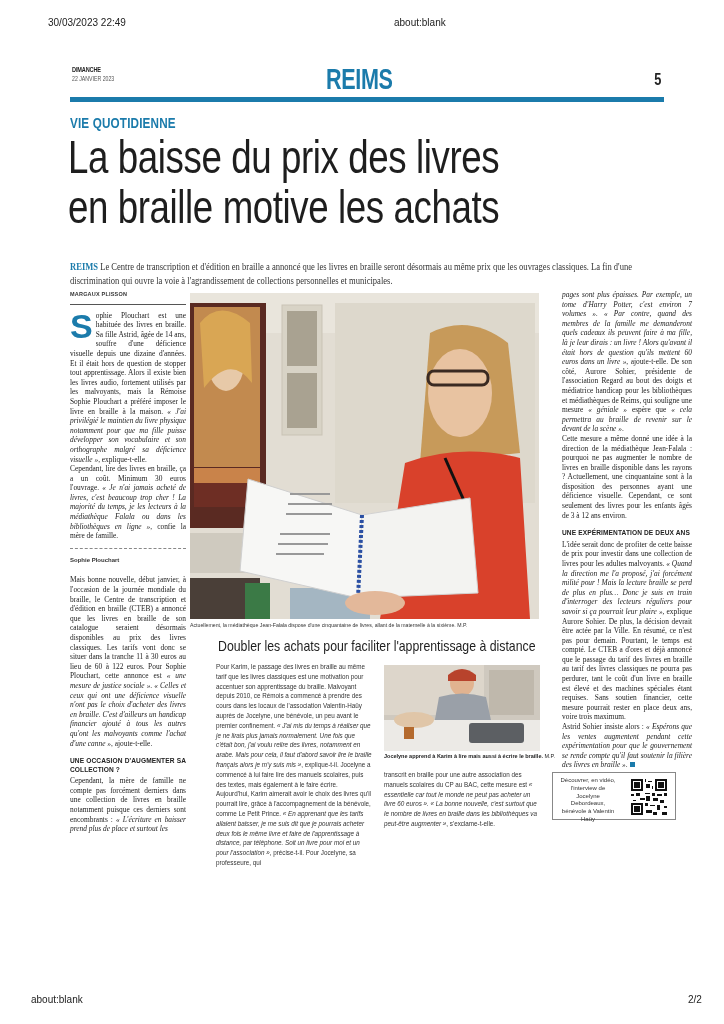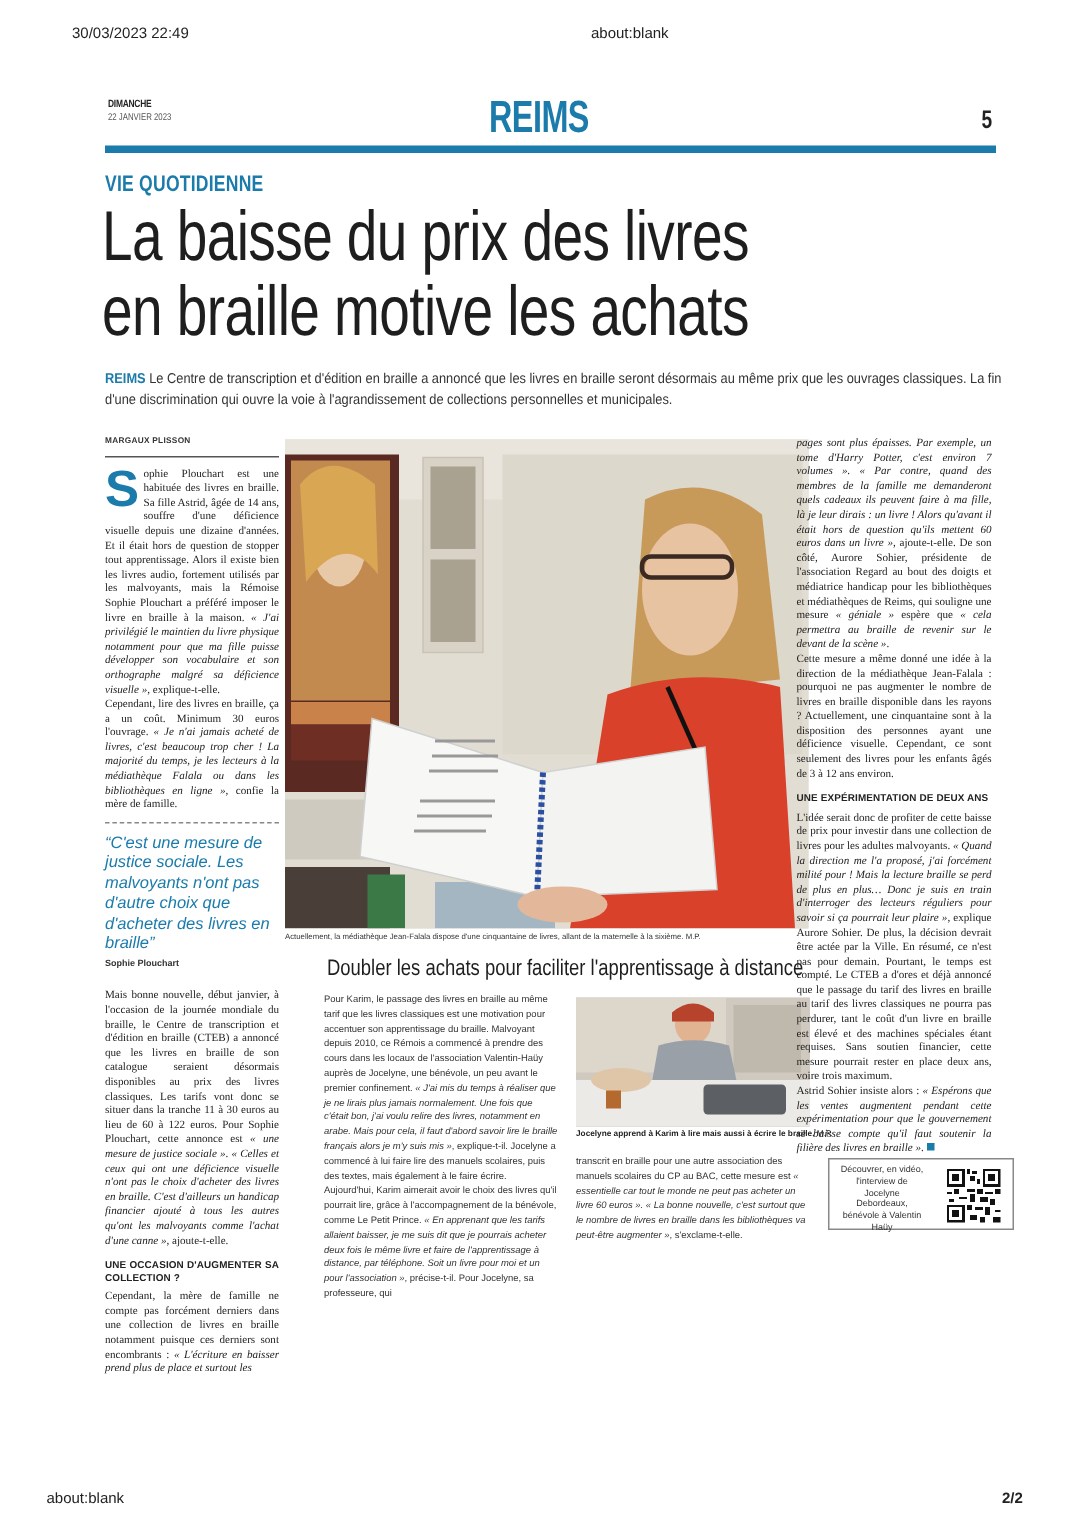--- a/index.html
+++ b/index.html
@@ -4,34 +4,34 @@
 <style>
   * { box-sizing: border-box; margin: 0; padding: 0; }
   html, body { width: 724px; height: 1024px; background: #ffffff; overflow: hidden; }
   body { position: relative; font-family: "Liberation Serif", serif; color: #222; }
 
   .browser-hdr { position: absolute; top: 17px; left: 0; width: 724px; font-family: "Liberation Sans", sans-serif; font-size: 10px; color: #222; }
   .browser-hdr .ts { position: absolute; left: 48px; }
   .browser-hdr .url { position: absolute; left: 394px; }
   .browser-ftr { position: absolute; top: 994px; left: 0; width: 724px; font-family: "Liberation Sans", sans-serif; font-size: 10px; color: #222; }
   .browser-ftr .url { position: absolute; left: 31px; }
-  .browser-ftr .pg { position: absolute; left: 668px; font-weight: bold; }
+  .browser-ftr .pg { position: absolute; left: 688px; }
 
   .masthead { position: absolute; top: 62px; left: 70px; width: 594px; height: 40px; }
   .mh-day { position: absolute; left: 2px; top: 4px; font-family: "Liberation Sans", sans-serif; font-weight: bold; font-size: 7px; letter-spacing: -0.2px; transform: scaleX(0.8); transform-origin: left; color: #222; }
   .mh-date { position: absolute; left: 2px; top: 13px; font-family: "Liberation Sans", sans-serif; font-size: 6.5px; color: #555; transform: scaleX(0.8); transform-origin: left; }
   .mh-city { position: absolute; left: 256px; top: 0px; font-family: "Liberation Sans", sans-serif; font-weight: bold; font-size: 30px; color: #1b7bab; transform: scaleX(0.72); transform-origin: left top; letter-spacing: -0.5px; }
   .mh-page { position: absolute; right: 3px; top: 8px; font-family: "Liberation Sans", sans-serif; font-weight: bold; font-size: 17px; color: #222; transform: scaleX(0.75); transform-origin: right; }
   .mh-rule { position: absolute; left: 0; top: 35px; width: 594px; height: 5px; background: #1b7bab; }
 
   .section { position: absolute; top: 114px; left: 70px; font-family: "Liberation Sans", sans-serif; font-weight: bold; font-size: 15px; color: #1b7bab; transform: scaleX(0.78); transform-origin: left; letter-spacing: 0.2px; }
 
   .headline { position: absolute; top: 132px; left: 68px; width: 600px; font-family: "Liberation Sans", sans-serif; font-weight: normal; font-size: 47px; line-height: 50px; color: #1e1e1e; transform: scaleX(0.78); transform-origin: left top; letter-spacing: -0.5px; white-space: nowrap; }
 
-  .chapo { position: absolute; top: 246px; left: 70px; width: 600px; font-family: Liberation Sans, sans-serif; font-size: 9.5px; line-height: 14px; color: #333; }
+  .chapo { position: absolute; top: 260px; left: 70px; width: 600px; font-family: Liberation Serif, serif; font-size: 9.5px; line-height: 14px; color: #333; }
   .chapo .lead { font-weight: bold; color: #1b7bab; }
   .chapo-inner { transform: scaleX(0.9); transform-origin: left top; width: 666px; }
 
   .col { position: absolute; font-size: 7.4px; line-height: 9.6px; color: #222; text-align: justify; hyphens: auto; }
   .col i, .col em { font-style: italic; }
   .col1 { left: 70px; top: 290px; width: 116px; }
   .byline { font-family: "Liberation Sans", sans-serif; font-weight: bold; font-size: 5.5px; color: #333; letter-spacing: 0.2px; padding-bottom: 4px; border-bottom: 1px solid #555; margin-bottom: 6px; }
   .dropcap { float: left; font-family: "Liberation Sans", sans-serif; font-weight: bold; color: #1b7bab; font-size: 34px; line-height: 28px; margin: 1px 3px 0 0; }
   .pull-divider { border-top: 1px dashed #888; margin: 7px 0 7px 0; }
   .pull-quote { font-family: "Liberation Sans", sans-serif; font-style: italic; font-size: 11px; line-height: 13.5px; color: #1b7bab; text-align: left; }
@@ -42,21 +42,21 @@
   .photo-main { position: absolute; top: 293px; left: 190px; width: 349px; height: 326px; overflow: hidden; background: #d8d2c8; }
   .photo-caption { position: absolute; top: 622px; left: 190px; width: 350px; font-family: "Liberation Sans", sans-serif; font-size: 5.2px; color: #333; white-space: nowrap; }
 
   .sub-headline { position: absolute; top: 637px; left: 218px; font-family: "Liberation Sans", sans-serif; font-size: 15px; color: #1e1e1e; transform: scaleX(0.82); transform-origin: left top; white-space: nowrap; }
 
   .col-mid1 { left: 216px; top: 662px; width: 156px; font-family: "Liberation Sans", sans-serif; font-size: 6.3px; line-height: 9.8px; text-align: left; color: #333; }
   .col-mid2 { left: 384px; top: 770px; width: 156px; font-family: "Liberation Sans", sans-serif; font-size: 6.3px; line-height: 9.8px; text-align: left; color: #333; }
   .photo-small { position: absolute; top: 665px; left: 384px; width: 156px; height: 86px; overflow: hidden; background: #c9c4bb; }
   .photo-small-caption { position: absolute; top: 753px; left: 384px; width: 160px; font-family: "Liberation Sans", sans-serif; font-size: 5.5px; color: #222; white-space: nowrap; }
 
-  .col4 { left: 531px; top: 290px; width: 130px; }
+  .col4 { left: 562px; top: 290px; width: 130px; }
   .qr-box { position: absolute; top: 772px; left: 552px; width: 124px; height: 48px; border: 1px solid #888; background: #fff; }
   .qr-text { position: absolute; left: 6px; top: 4px; width: 58px; font-family: "Liberation Sans", sans-serif; font-size: 6px; line-height: 7.8px; text-align: center; color: #333; }
   .qr-code { position: absolute; right: 8px; top: 6px; width: 36px; height: 36px; }
   .endmark { display: inline-block; width: 5px; height: 5px; background: #1b7bab; vertical-align: baseline; margin-left: 2px; }
 </style>
 </head>
 <body>
 
 <div class="browser-hdr">
   <span class="ts">30/03/2023 22:49</span>
@@ -82,21 +82,20 @@
   <div class="chapo-inner">
     <span class="lead">REIMS</span><span> Le Centre de transcription et d'édition en braille a annoncé que les livres en braille seront désormais au même prix que les ouvrages classiques. La fin d'une discrimination qui ouvre la voie à l'agrandissement de collections personnelles et municipales.</span>
   </div>
 </div>
 
 <div class="col col1">
   <div class="byline">MARGAUX PLISSON</div>
   <p><span class="dropcap">S</span><span>ophie Plouchart est une habituée des livres en braille. Sa fille Astrid, âgée de 14 ans, souffre d'une déficience visuelle depuis une dizaine d'années. Et il était hors de question de stopper tout apprentissage. Alors il existe bien les livres audio, fortement utilisés par les malvoyants, mais la Rémoise Sophie Plouchart a préféré imposer le livre en braille à la maison. </span><i>« J'ai privilégié le maintien du livre physique notamment pour que ma fille puisse développer son vocabulaire et son orthographe malgré sa déficience visuelle »</i><span>, explique-t-elle.</span></p>
   <p><span>Cependant, lire des livres en braille, ça a un coût. Minimum 30 euros l'ouvrage. </span><i>« Je n'ai jamais acheté de livres, c'est beaucoup trop cher ! La majorité du temps, je les lecteurs à la médiathèque Falala ou dans les bibliothèques en ligne »</i><span>, confie la mère de famille.</span></p>
   <div class="pull-divider"></div>
-  <div class="pull-quote">“C'est une mesure de justice sociale. Les malvoyants n'ont pas d'autre choix que d'acheter des livres en braille”</div>
   <div class="pull-author">Sophie Plouchart</div>
   <p><span>Mais bonne nouvelle, début janvier, à l'occasion de la journée mondiale du braille, le Centre de transcription et d'édition en braille (CTEB) a annoncé que les livres en braille de son catalogue seraient désormais disponibles au prix des livres classiques. Les tarifs vont donc se situer dans la tranche 11 à 30 euros au lieu de 60 à 122 euros. Pour Sophie Plouchart, cette annonce est </span><i>« une mesure de justice sociale »</i><span>. </span><i>« Celles et ceux qui ont une déficience visuelle n'ont pas le choix d'acheter des livres en braille. C'est d'ailleurs un handicap financier ajouté à tous les autres qu'ont les malvoyants comme l'achat d'une canne »</i><span>, ajoute-t-elle.</span></p>
   <div class="subhead">UNE OCCASION D'AUGMENTER SA COLLECTION ?</div>
   <p><span>Cependant, la mère de famille ne compte pas forcément derniers dans une collection de livres en braille notamment puisque ces derniers sont encombrants : </span><i>« L'écriture en baisser prend plus de place et surtout les</i></p>
 </div>
 
 <div class="photo-main">
   <svg width="349" height="326" viewBox="0 0 349 326">
     <rect width="349" height="326" fill="#e2ddd3"></rect>
     <rect x="0" y="0" width="349" height="40" fill="#e9e5dc"></rect>
@@ -159,21 +158,21 @@
 
 <div class="col col-mid2">
   <p><span>transcrit en braille pour une autre association des manuels scolaires du CP au BAC, cette mesure est </span><i>« essentielle car tout le monde ne peut pas acheter un livre 60 euros ». « La bonne nouvelle, c'est surtout que le nombre de livres en braille dans les bibliothèques va peut-être augmenter »</i><span>, s'exclame-t-elle.</span></p>
 </div>
 
 <div class="col col4">
   <p><i>pages sont plus épaisses. Par exemple, un tome d'Harry Potter, c'est environ 7 volumes ». « Par contre, quand des membres de la famille me demanderont quels cadeaux ils peuvent faire à ma fille, là je leur dirais : un livre ! Alors qu'avant il était hors de question qu'ils mettent 60 euros dans un livre »</i><span>, ajoute-t-elle. De son côté, Aurore Sohier, présidente de l'association Regard au bout des doigts et médiatrice handicap pour les bibliothèques et médiathèques de Reims, qui souligne une mesure </span><i>« géniale »</i><span> espère que </span><i>« cela permettra au braille de revenir sur le devant de la scène »</i><span>.</span></p>
   <p>Cette mesure a même donné une idée à la direction de la médiathèque Jean-Falala : pourquoi ne pas augmenter le nombre de livres en braille disponible dans les rayons ? Actuellement, une cinquantaine sont à la disposition des personnes ayant une déficience visuelle. Cependant, ce sont seulement des livres pour les enfants âgés de 3 à 12 ans environ.</p>
   <div class="subhead">UNE EXPÉRIMENTATION DE DEUX ANS</div>
   <p><span>L'idée serait donc de profiter de cette baisse de prix pour investir dans une collection de livres pour les adultes malvoyants. </span><i>« Quand la direction me l'a proposé, j'ai forcément milité pour ! Mais la lecture braille se perd de plus en plus… Donc je suis en train d'interroger des lecteurs réguliers pour savoir si ça pourrait leur plaire »</i><span>, explique Aurore Sohier. De plus, la décision devrait être actée par la Ville. En résumé, ce n'est pas pour demain. Pourtant, le temps est compté. Le CTEB a d'ores et déjà annoncé que le passage du tarif des livres en braille au tarif des livres classiques ne pourra pas perdurer, tant le coût d'un livre en braille est élevé et des machines spéciales étant requises. Sans soutien financier, cette mesure pourrait rester en place deux ans, voire trois maximum.</span></p>
-  <p><span>Astrid Sohier insiste alors : </span><i>« Espérons que les ventes augmentent pendant cette expérimentation pour que le gouvernement se baisse compte qu'il faut soutenir la filière des livres en braille »</i><span>.</span><span class="endmark"></span></p>
+  <p><span>Astrid Sohier insiste alors : </span><i>« Espérons que les ventes augmentent pendant cette expérimentation pour que le gouvernement se rende compte qu'il faut soutenir la filière des livres en braille »</i><span>.</span><span class="endmark"></span></p>
 </div>
 
 <div class="qr-box">
   <div class="qr-text">Découvrer, en vidéo, l'interview de Jocelyne Debordeaux, bénévole à Valentin Haüy</div>
   <svg class="qr-code" viewBox="0 0 21 21" shape-rendering="crispEdges">
     <rect width="21" height="21" fill="#fff"></rect>
     <g fill="#111">
       <rect x="0" y="0" width="7" height="7"></rect>
         <rect x="1" y="1" width="5" height="5" fill="#fff"></rect>
         <rect x="2" y="2" width="3" height="3"></rect>

